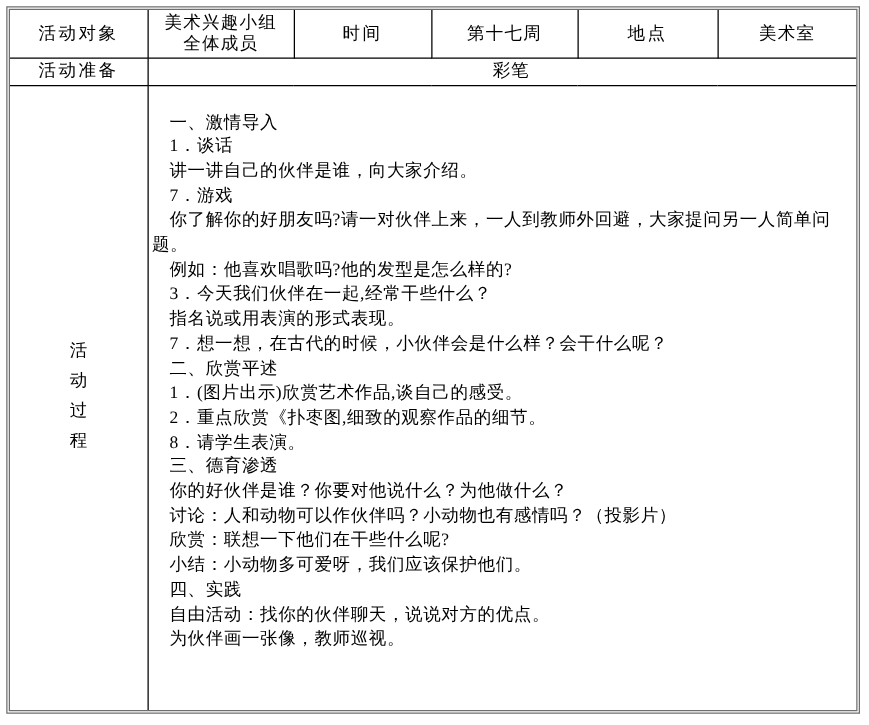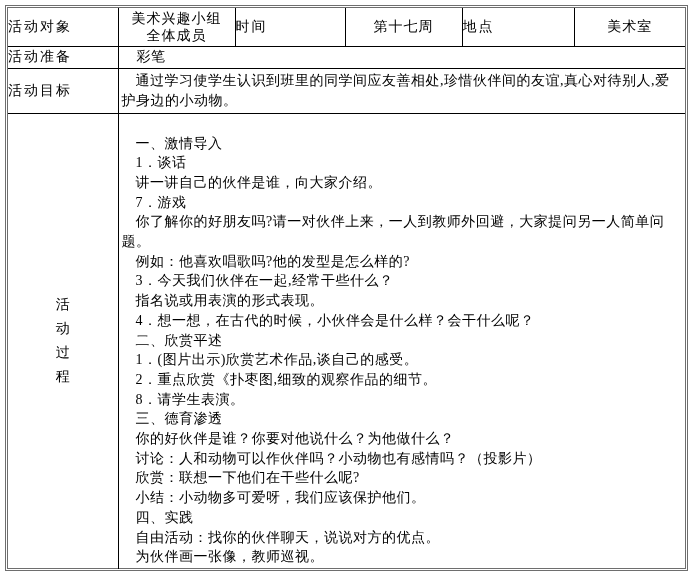--- a/index.html
+++ b/index.html
@@ -22,27 +22,27 @@
     border-collapse: collapse;
     border-style: hidden;
     table-layout: fixed;
   }
   td {
     border: 1px solid #000000;
     vertical-align: middle;
     overflow: hidden;
   }
   .label-cell {
-    text-align: left;
+    text-align: center;
     letter-spacing: 2px;
   }
   .center-cell { text-align: center; letter-spacing: 1px; }
   .two-line { line-height: 17px; }
   .value-cell {
-    text-align: left;
+    text-align: center;
     padding: 1px 4px;
     letter-spacing: 0.5px;
   }
   .indent1 { text-indent: 1em; }
   .goal-cell { padding: 2px 4px 2px 3px; letter-spacing: 0.5px; }
   .goal-line { line-height: 20px; white-space: nowrap; }
   .goal-line.first { text-indent: 1em; }
   .vert-label-cell { text-align: center; }
   .vert-label {
     display: flex;
@@ -100,49 +100,40 @@
       </td>
     </tr>
     <tr style="height:22px">
       <td class="label-cell">
         <span>活动准备</span>
       </td>
       <td class="value-cell indent1" colspan="5">
         <span>彩笔</span>
       </td>
     </tr>
-    <tr style="height:40px">
-      <td class="label-cell">
-        <span>活动目标</span>
-      </td>
-      <td class="goal-cell" colspan="5">
-        <div class="goal-line first">通过学习使学生认识到班里的同学间应友善相处,珍惜伙伴间的友谊,真心对待别人,爱</div>
-        <div class="goal-line">护身边的小动物。</div>
-      </td>
-    </tr>
     <tr>
       <td class="vert-label-cell">
         <div class="vert-label">
           <span>活</span>
           <span>动</span>
           <span>过</span>
           <span>程</span>
         </div>
       </td>
       <td class="process-cell" colspan="5">
         <div class="pline">一、激情导入</div>
         <div class="pline">1．谈话</div>
         <div class="pline">讲一讲自己的伙伴是谁，向大家介绍。</div>
         <div class="pline">7．游戏</div>
         <div class="pline">你了解你的好朋友吗?请一对伙伴上来，一人到教师外回避，大家提问另一人简单问</div>
         <div class="pline cont">题。</div>
         <div class="pline">例如：他喜欢唱歌吗?他的发型是怎么样的?</div>
         <div class="pline">3．今天我们伙伴在一起,经常干些什么？</div>
         <div class="pline">指名说或用表演的形式表现。</div>
-        <div class="pline">4．想一想，在古代的时候，小伙伴会是什么样？会干什么呢？</div>
+        <div class="pline">7．想一想，在古代的时候，小伙伴会是什么样？会干什么呢？</div>
         <div class="pline">二、欣赏平述</div>
         <div class="pline">1．(图片出示)欣赏艺术作品,谈自己的感受。</div>
         <div class="pline">2．重点欣赏《扑枣图,细致的观察作品的细节。</div>
         <div class="pline">8．请学生表演。</div>
         <div class="pline">三、德育渗透</div>
         <div class="pline">你的好伙伴是谁？你要对他说什么？为他做什么？</div>
         <div class="pline">讨论：人和动物可以作伙伴吗？小动物也有感情吗？（投影片）</div>
         <div class="pline">欣赏：联想一下他们在干些什么呢?</div>
         <div class="pline">小结：小动物多可爱呀，我们应该保护他们。</div>
         <div class="pline">四、实践</div>

